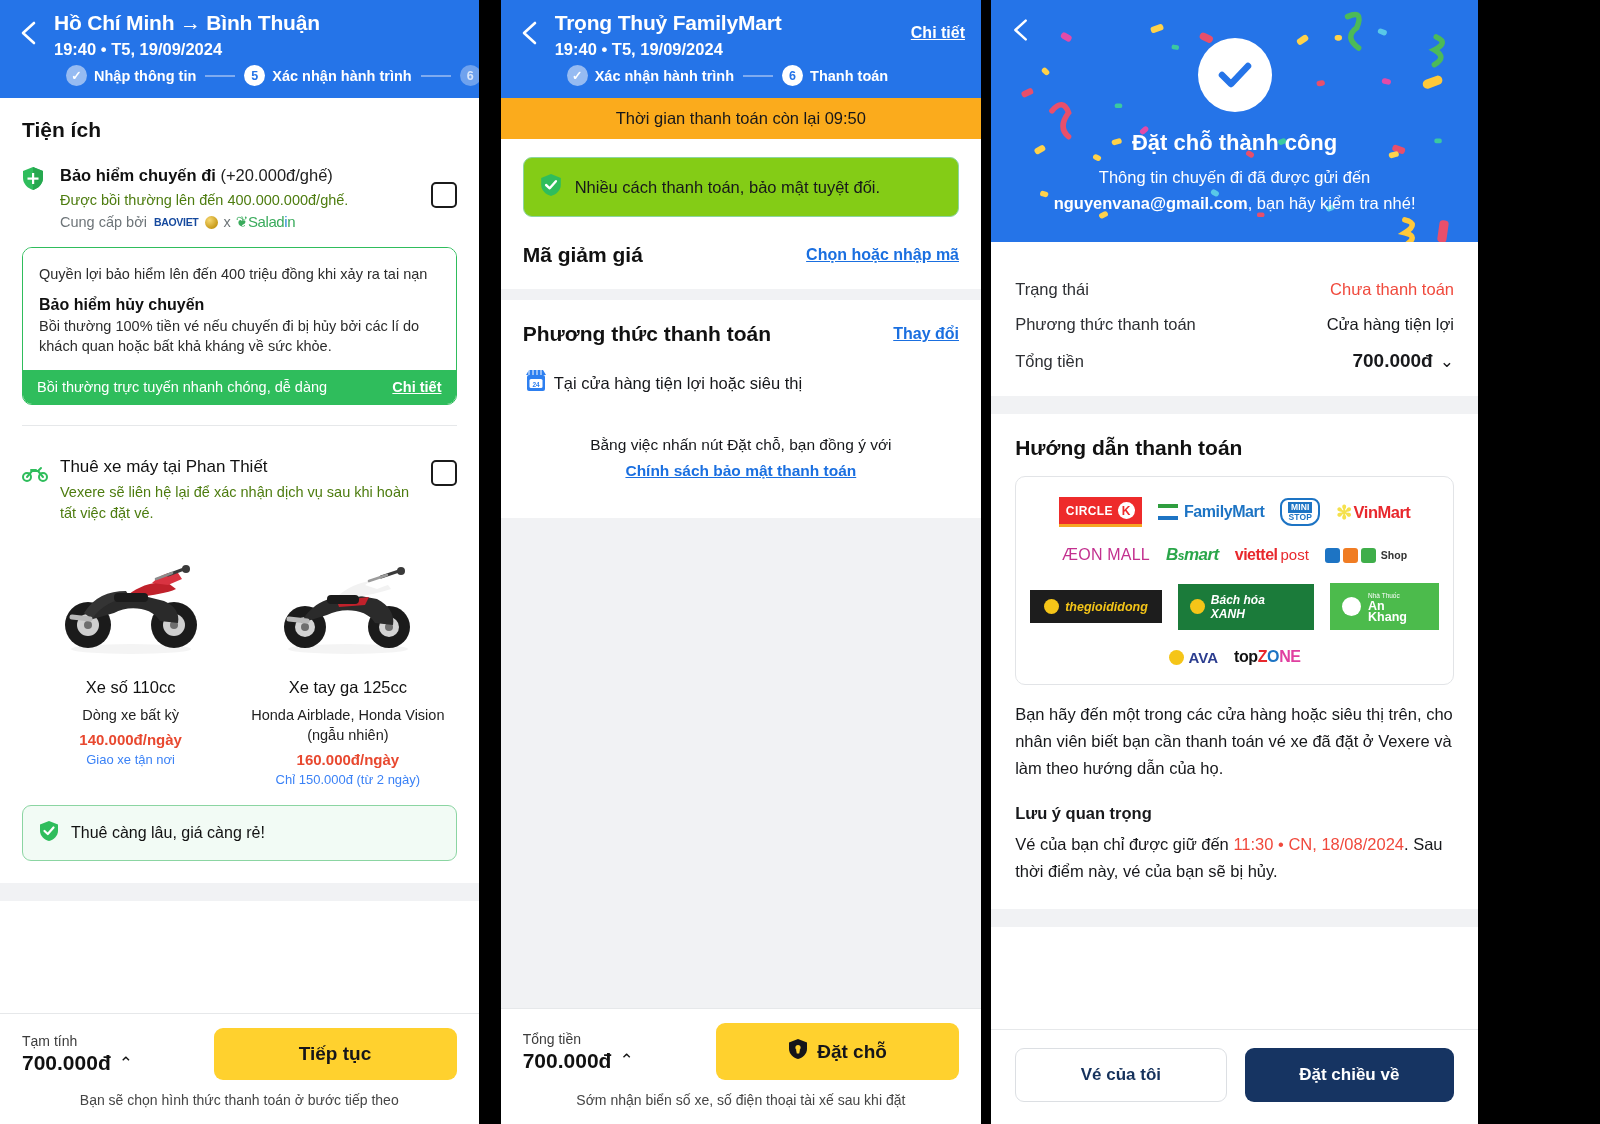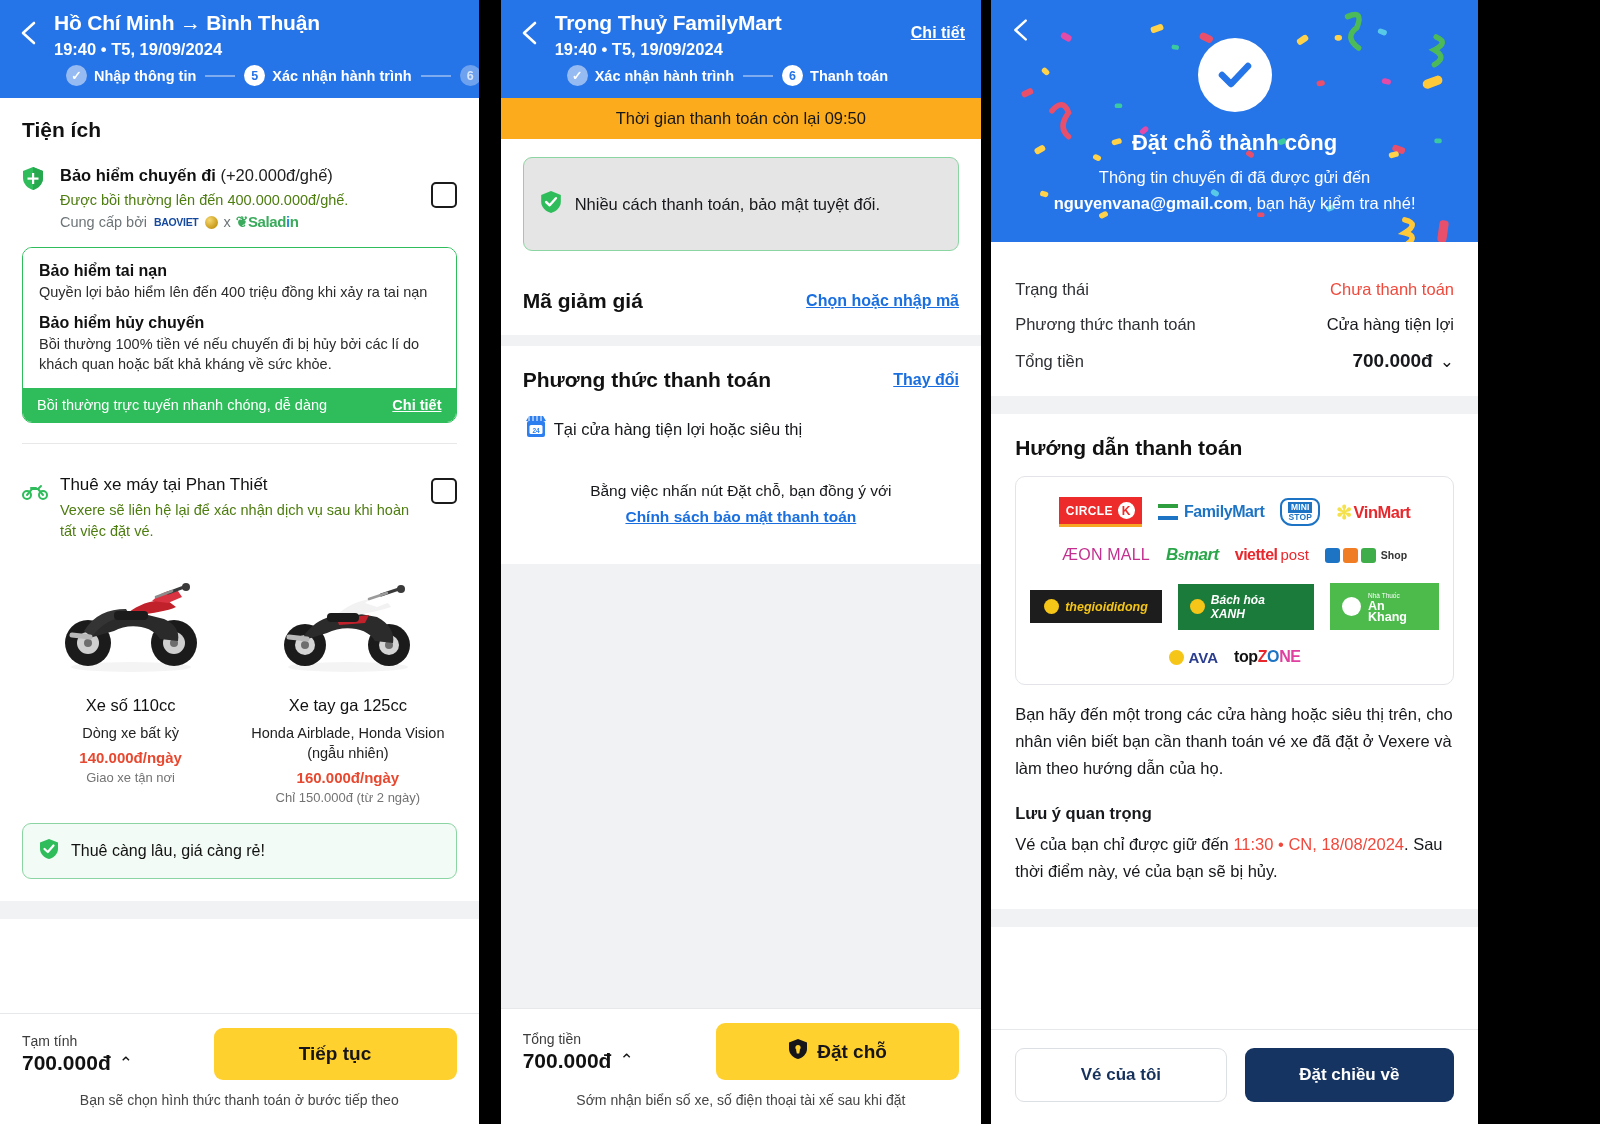--- a/index.html
+++ b/index.html
@@ -75,21 +75,21 @@
   }
   .chk.small-top { margin-top:4px; }
 
   .provider { display:flex; align-items:center; gap:5px; font-size:14.5px; color:#6e7579; margin-top:2px; }
   .lg-baoviet {
     background:#fff; color:#15499e; font-weight:bold; font-size:10.5px;
     letter-spacing:-0.3px; padding:1px 2px; border:0;
   }
   .lg-globe { width:13px; height:13px; border-radius:50%;
     background: radial-gradient(circle at 35% 32%, #f7d870, #c79a1a 70%); display:inline-block; }
-  .lg-saladin { color:#3aab5c; font-weight:bold; font-size:15px; letter-spacing:-0.4px; }
+  .lg-saladin { color:#3aab5c; font-weight:normal; font-size:15px; letter-spacing:-0.4px; }
   .lg-saladin .b { color:#2f8fd6; }
 
   
   .ins-card { margin:16px 22px 0 22px; border:1.6px solid #2fbd5c; border-radius:10px; overflow:hidden; }
   .ins-body { padding:14px 16px 14px 16px; background:#fff; }
   .ins-h { font-size:16px; font-weight:bold; color:#111; }
   .ins-p { font-size:14.5px; color:#2c2c2c; line-height:20px; margin-top:2px; }
   .ins-gap { height:12px; }
   .ins-foot {
     background:#2fbd5c; color:#fff; display:flex; align-items:center; justify-content:space-between;
@@ -99,21 +99,21 @@
 
   .hr { height:1px; background:#e6e8ea; margin:20px 22px 0 22px; }
 
   
   .bikes { display:flex; padding:10px 22px 0 22px; }
   .bike { flex:1 1 0; text-align:center; padding:0 6px; }
   .bike-img { height:140px; display:flex; align-items:center; justify-content:center; }
   .bike-name { font-size:16.5px; color:#111; margin-top:4px; }
   .bike-model { font-size:14.5px; color:#222; line-height:20px; margin-top:8px; }
   .bike-price { font-size:15px; font-weight:bold; color:#e8482f; margin-top:6px; }
-  .bike-note { font-size:13px; color:#737373; margin-top:4px; }
+  .bike-note { font-size:13px; color:#3b82f6; margin-top:4px; }
 
   
   .tip {
     margin:18px 22px 0 22px; border:1.3px solid #8bd5a2; background:#f2fbf5;
     border-radius:9px; padding:14px 16px; display:flex; align-items:center; gap:12px;
     font-size:16px; color:#111;
   }
 
   .spacer-grey { background:#f1f2f4; height:18px; }
 
@@ -126,22 +126,22 @@
   .btn-yellow {
     background:#ffd12e; color:#15151a; font-size:19px; font-weight:bold;
     border:none; border-radius:9px; padding:15px 0; width:243px; text-align:center; cursor:pointer;
     display:flex; align-items:center; justify-content:center; gap:9px;
   }
   .ft-note { text-align:center; font-size:14px; color:#454545; padding:12px 0 16px 0; }
 
   
   .timer { background:#fbab1c; text-align:center; padding:11px 0; font-size:16.5px; color:#16171a; font-weight:500; }
   .notice {
-    margin:18px 22px 16px 22px; border:1.3px solid #8bd5a2; background:#e5e5e5;
-    border-radius:9px; padding:32px 16px; display:flex; align-items:center; gap:13px;
+    margin:18px 22px 4px 22px; border:1.3px solid #8bd5a2; background:#84cc16;
+    border-radius:9px; padding:15px 16px; display:flex; align-items:center; gap:13px;
     font-size:16.5px; color:#17181b;
   }
   .rowhead { display:flex; align-items:center; justify-content:space-between; padding:22px 22px 0 22px; }
   .blue-link { color:#1a6fe0; font-size:16px; font-weight:bold; text-decoration:underline; cursor:pointer; }
   .thin-grey { height:11px; background:#f1f2f4; margin-top:22px; }
   .pay-row { display:flex; align-items:center; gap:5px; padding:22px 22px 0 22px; }
   .pay-label { font-size:16.5px; color:#16171a; }
   .agree { text-align:center; font-size:15.5px; color:#16171a; padding:34px 40px 0 40px; line-height:26px; }
   .agree a { color:#1a6fe0; font-weight:bold; text-decoration:underline; cursor:pointer; }
   .fill-grey { flex:1 1 auto; background:#f1f2f4; margin-top:34px; }
@@ -284,21 +284,20 @@
               <span>x</span>
               <span class="lg-saladin"><span>❦</span><span>Salad</span><span class="b">i</span><span>n</span></span>
             </div>
           </div>
           <div class="chk"></div>
         </div>
       </div>
 
       <div class="ins-card">
         <div class="ins-body">
-          <div class="ins-h">Bảo hiểm tai nạn</div>
           <div class="ins-p">Quyền lợi bảo hiểm lên đến 400 triệu đồng khi xảy ra tai nạn</div>
           <div class="ins-gap"></div>
           <div class="ins-h">Bảo hiểm hủy chuyến</div>
           <div class="ins-p">Bồi thường 100% tiền vé nếu chuyến đi bị hủy bởi các lí do khách quan hoặc bất khả kháng về sức khỏe.</div>
         </div>
         <div class="ins-foot">
           <span>Bồi thường trực tuyến nhanh chóng, dễ dàng</span>
           <a>Chi tiết</a>
         </div>
       </div>

